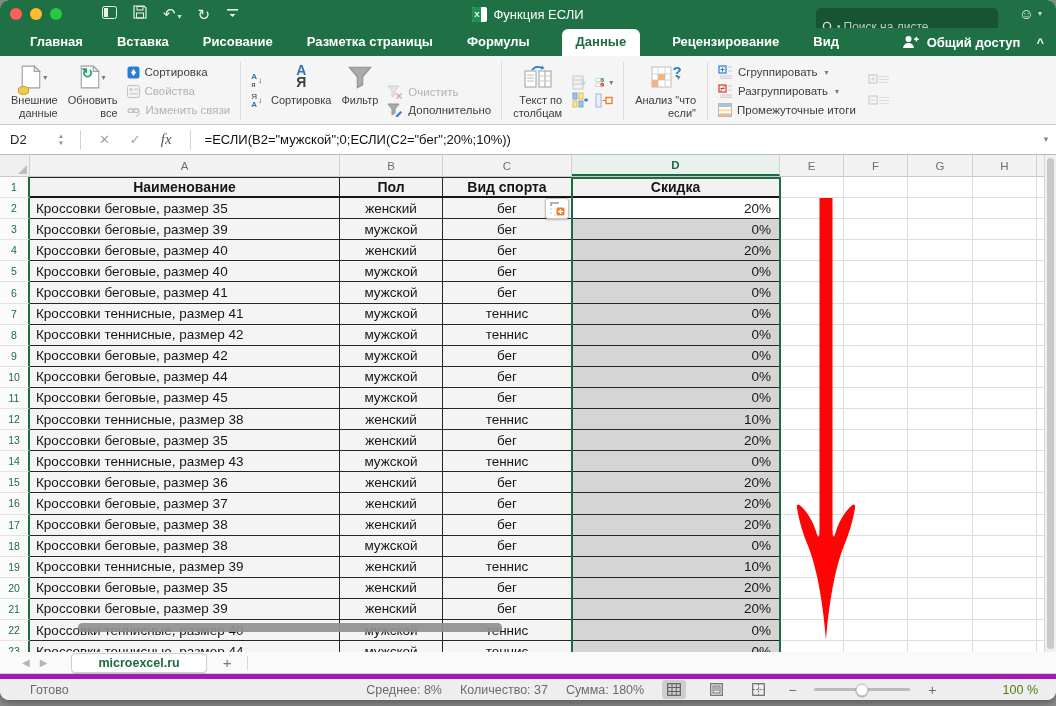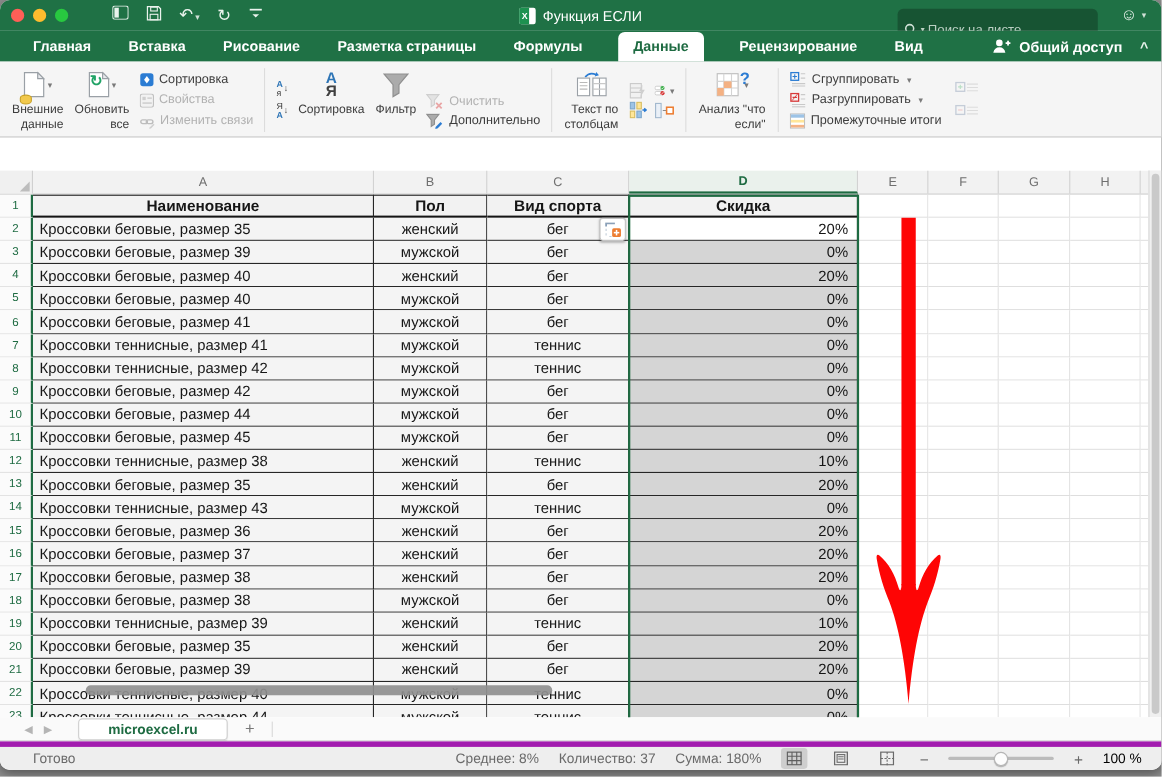--- a/index.html
+++ b/index.html
@@ -105,21 +105,21 @@
   .tabdivider { width:1px; height:14px; background:#d9d9d9; margin-left:16px; }
 
   
   .statusbar { position:absolute; left:0; top:674px; width:100%; height:26px; background:#eee; border-top:5px solid #a21caf; display:flex; align-items:center; font-size:12.5px; color:#6a6a6a; }
   .ready { margin-left:30px; }
   .sb-right { position:absolute; right:18px; display:flex; align-items:center; gap:18px; }
   .vicon { display:flex; align-items:center; justify-content:center; width:24px; height:19px; border-radius:3px; }
   .vicon.active { background:#cecece; }
   .slider { width:96px; height:3px; background:#bbb; border-radius:2px; position:relative; }
   .sthumb { position:absolute; left:50%; top:50%; transform:translate(-50%,-50%); width:13px; height:13px; background:#fdfdfd; border:1px solid #b5b5b5; border-radius:50%; box-shadow:0 1px 1px rgba(0,0,0,.25); }
-  .zoomlbl { color:#000000; }
+  .zoomlbl { color:#4d7c0f;margin-left:48px; }
   .pm { font-size:14px; color:#6a6a6a; }
 </style>
 </head>
 <body>
 
 <div id="window">
 
   <div class="titlebar">
     <div class="tl">
       <span class="r"></span>
@@ -414,20 +414,34 @@
       <svg width="22" height="13" viewBox="0 0 22 13">
           <rect x="1" y="1" width="8" height="8" fill="none" stroke="#c5cdd8" stroke-width="1.2"></rect>
           <line x1="3" y1="5" x2="7" y2="5" stroke="#f0c4c4"></line>
           <line x1="11" y1="2.5" x2="21" y2="2.5" stroke="#dcdcdc"></line>
           <line x1="11" y1="5.5" x2="21" y2="5.5" stroke="#dcdcdc"></line>
           <line x1="11" y1="8.5" x2="21" y2="8.5" stroke="#dcdcdc"></line>
         </svg>
     </div>
   </div>
 
+  <div class="fbar">
+    <span class="namebox">D2</span>
+    <span class="spinner">
+        <span>▲</span>
+        <span>▼</span>
+      </span>
+    <div class="fdiv"></div>
+    <span class="fbx">✕</span>
+    <span class="fbcheck">✓</span>
+    <span class="fx">fx</span>
+    <div class="fdiv"></div>
+    <span class="formula">=ЕСЛИ(B2="мужской";0;ЕСЛИ(C2="бег";20%;10%))</span>
+    <span class="fdrop">▼</span>
+  </div>
 
   <div class="sheet">
     <div class="lrow" id="letterRow">
       <div class="corner"></div>
     <div class="cl" style="flex: 0 0 310px;">A</div>
         <div class="cl" style="flex: 0 0 103px;">B</div>
         <div class="cl" style="flex: 0 0 129px;">C</div>
         <div class="cl sel" style="flex: 0 0 208px;">D</div>
         <div class="cl" style="flex: 0 0 64px;">E</div>
         <div class="cl" style="flex: 0 0 64px;">F</div>

